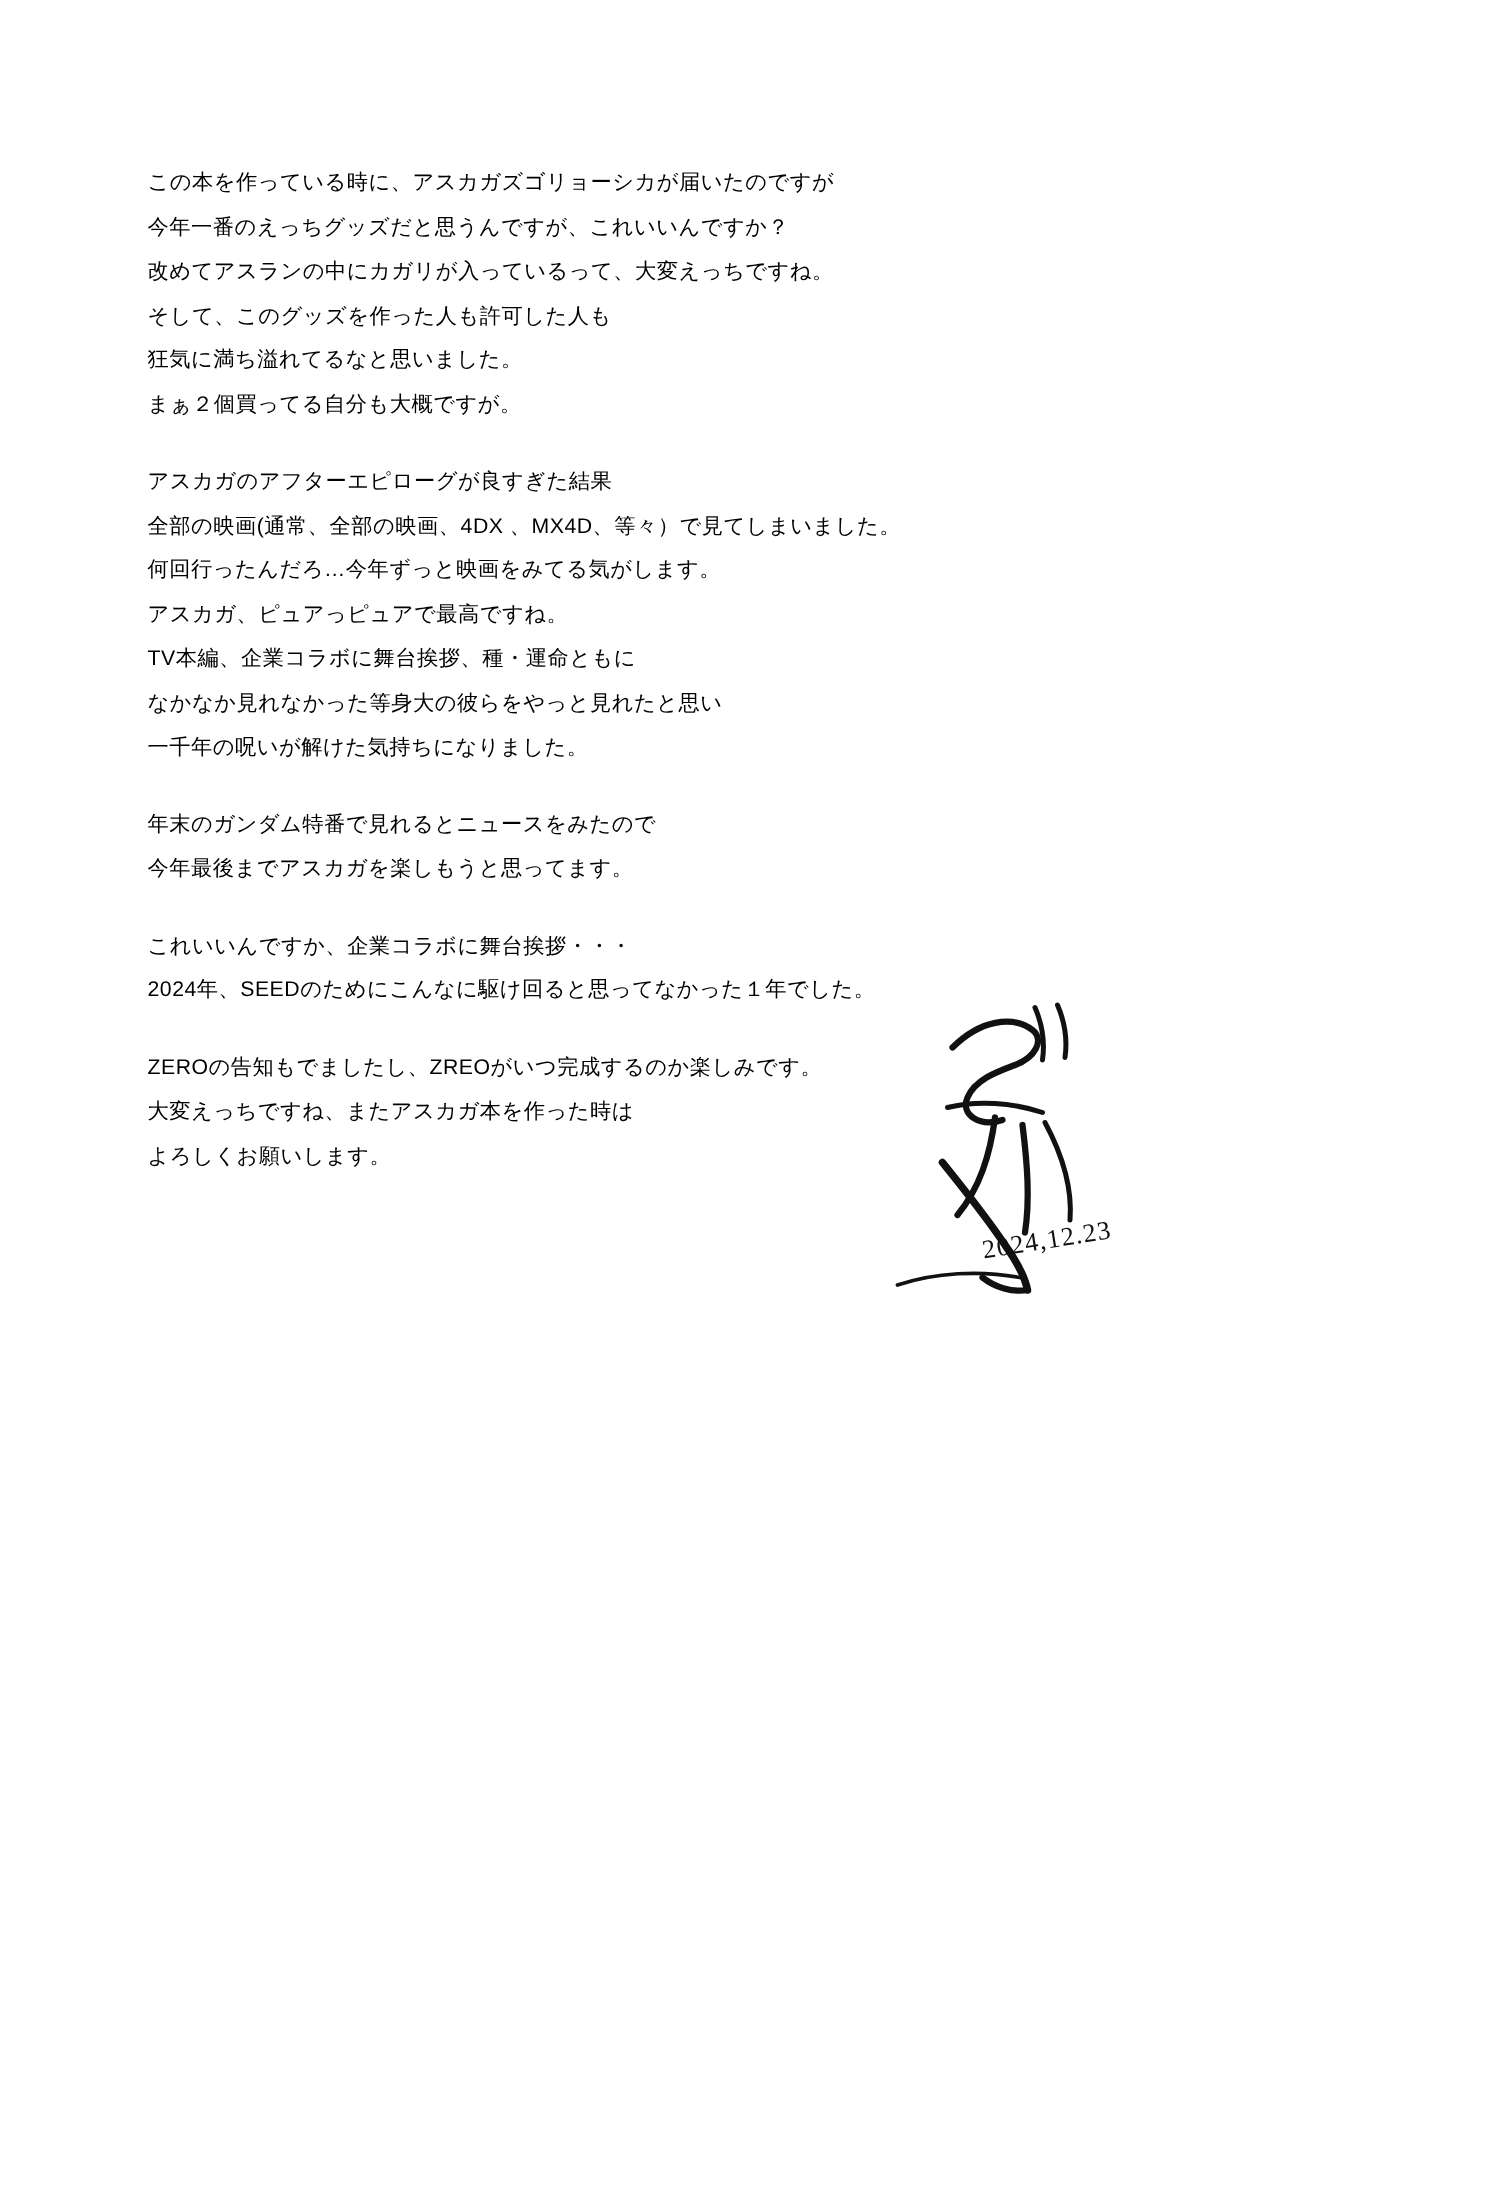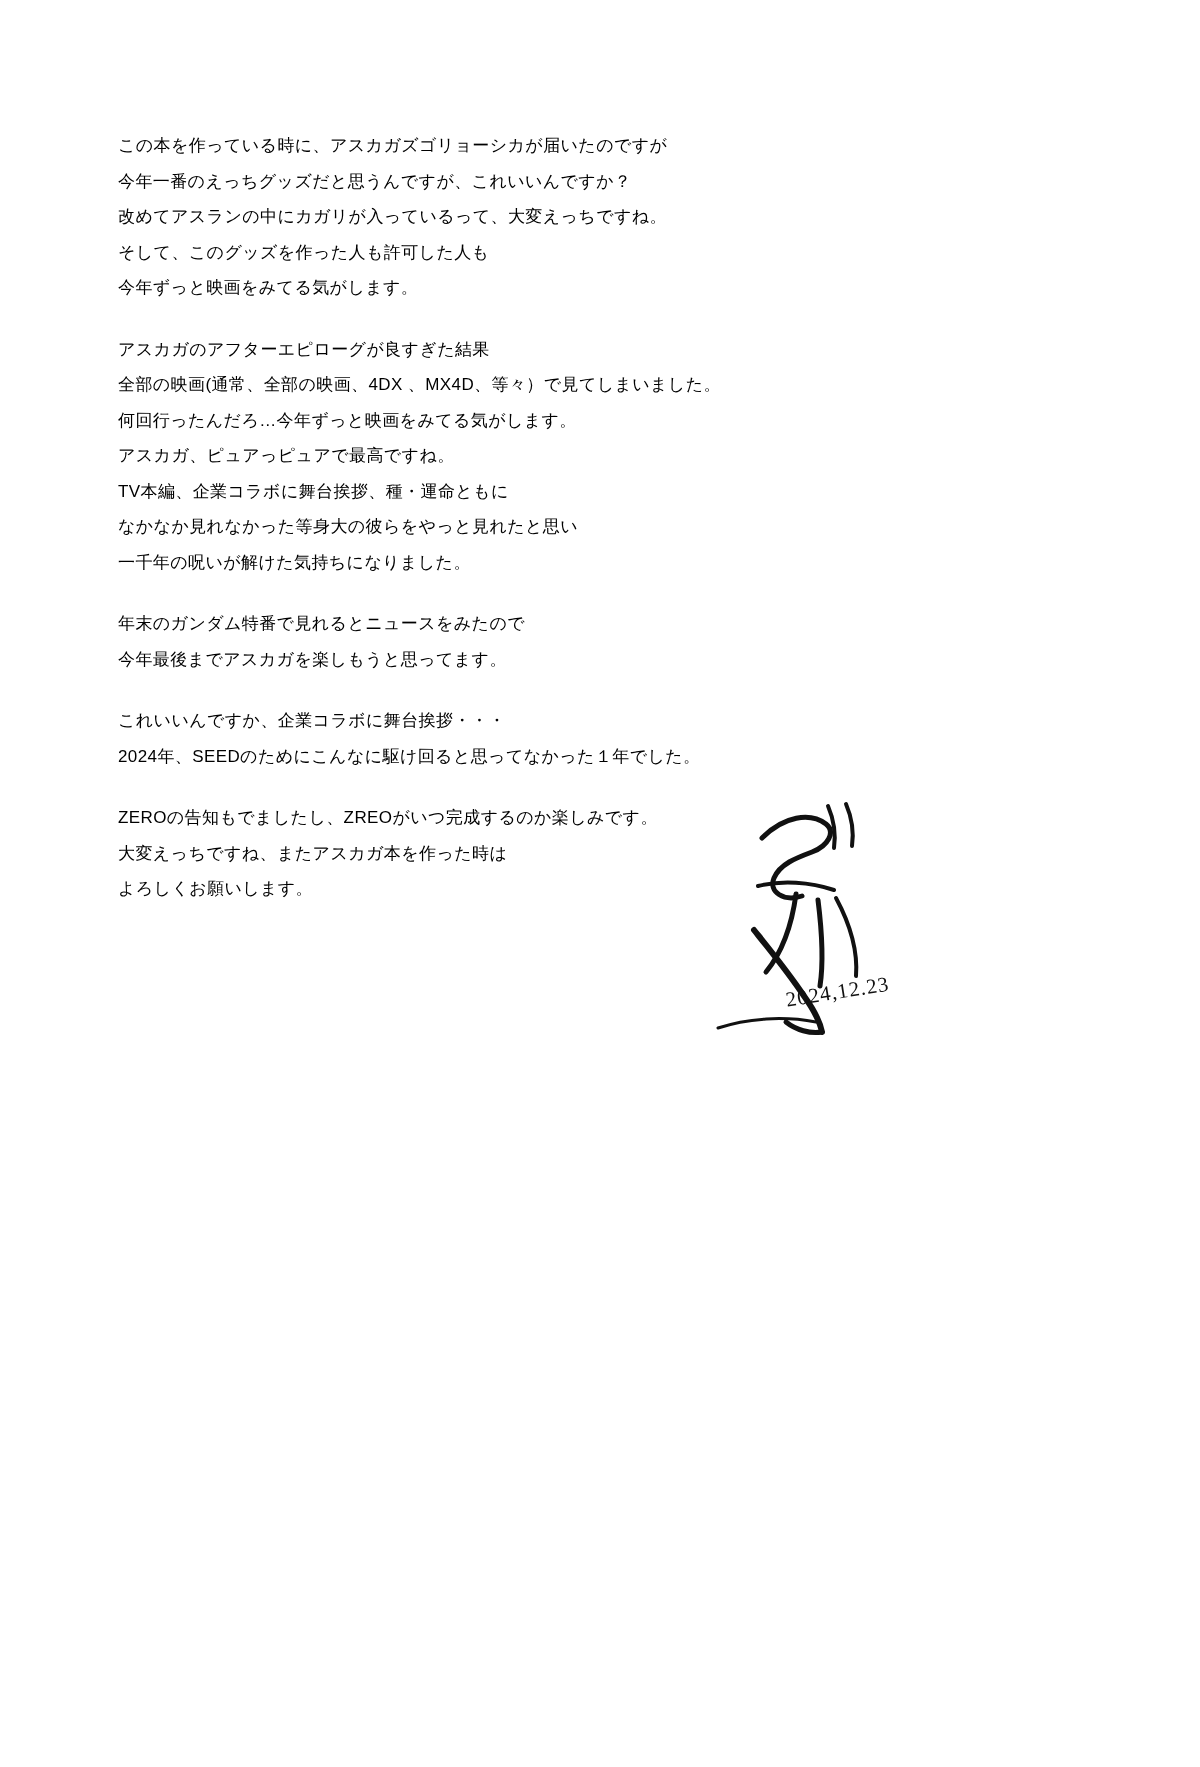--- a/index.html
+++ b/index.html
@@ -68,21 +68,22 @@
 
 <div class="page">
 
   <div class="afterword">
 
     <div class="para">
       <div class="line">この本を作っている時に、アスカガズゴリョーシカが届いたのですが</div>
       <div class="line">今年一番のえっちグッズだと思うんですが、これいいんですか？</div>
       <div class="line">改めてアスランの中にカガリが入っているって、大変えっちですね。</div>
       <div class="line">そして、このグッズを作った人も許可した人も</div>
-      <div class="line">今年ずっと映画をみてる気がします。</div>
+      <div class="line">狂気に満ち溢れてるなと思いました。</div>
+      <div class="line">まぁ２個買ってる自分も大概ですが。</div>
     </div>
 
     <div class="para">
       <div class="line">アスカガのアフターエピローグが良すぎた結果</div>
       <div class="line">全部の映画(通常、全部の映画、4DX 、MX4D、等々）で見てしまいました。</div>
       <div class="line">何回行ったんだろ…今年ずっと映画をみてる気がします。</div>
       <div class="line">アスカガ、ピュアっピュアで最高ですね。</div>
       <div class="line">TV本編、企業コラボに舞台挨拶、種・運命ともに</div>
       <div class="line">なかなか見れなかった等身大の彼らをやっと見れたと思い</div>
       <div class="line">一千年の呪いが解けた気持ちになりました。</div>

